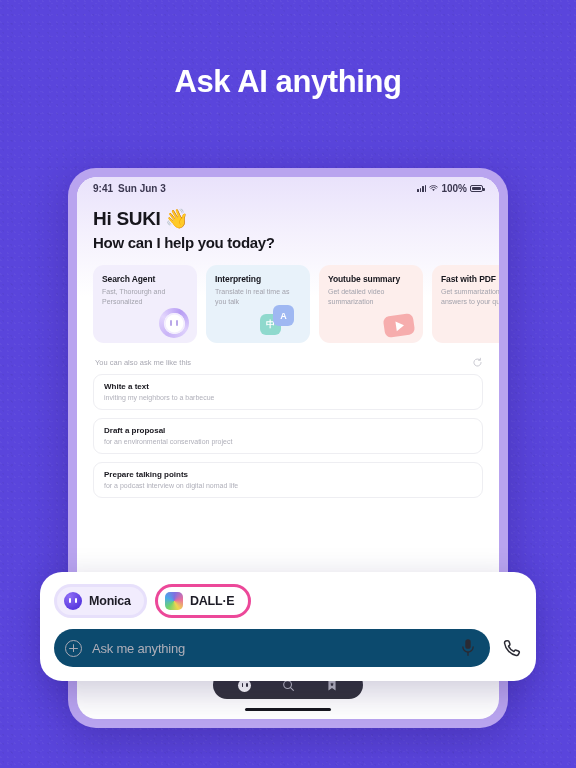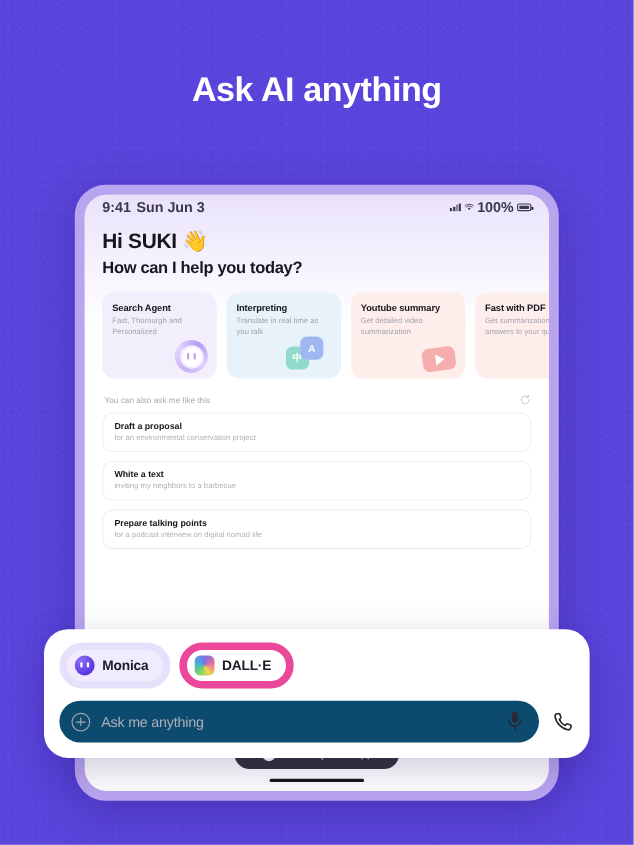--- a/index.html
+++ b/index.html
@@ -59,21 +59,21 @@
     background: linear-gradient(180deg,#e9e2fb 0%, #f4f0fd 45%, #ffffff 100%);
     pointer-events: none;
   }
 
   
   .statusbar {
     position: relative;
     height: 20px;
     display: flex; align-items: center; justify-content: space-between;
     padding: 2px 16px 0 16px;
-    font-size: 13px;
+    font-size: 10px;
     color: #3b3750;
     font-weight: 600;
   }
   .sb-left { display:flex; align-items:center; gap:5px; }
   .sb-right { display:flex; align-items:center; gap:3px; }
   .sig { display:flex; align-items:flex-end; gap:1px; height:7px; }
   .sig i { display:block; width:1.6px; background:#3b3750; border-radius:.5px; }
   .sig i:nth-child(1){height:2.5px}.sig i:nth-child(2){height:4px}
   .sig i:nth-child(3){height:5.5px}.sig i:nth-child(4){height:7px}
   .batt { width:13px; height:7px; border:1px solid #3b3750; border-radius:2px; position:relative; padding:1px; }
@@ -191,21 +191,21 @@
     position:absolute;
     left:40px; top:572px; width:496px;
     background:#fff; border-radius:22px;
     box-shadow: 0 10px 34px rgba(25,8,80,.22);
     padding: 12px 14px 14px 14px;
     z-index: 5;
   }
   .chips { display:flex; gap:8px; align-items:center; }
   .chip {
     display:flex; align-items:center; gap:7px;
-    border:7px solid #ec4899; border-radius:999px;
+    border:3px solid #ec4899; border-radius:999px;
     padding: 5px 13px 5px 7px; cursor:pointer;
     font-size:12.5px; font-weight:700; color:#1d1c26; letter-spacing:-.2px;
   }
   .chip.active { background:#f1ecfd; border-color:#e7e0fb; }
   .chip-monica-ic { width:18px; height:18px; border-radius:50%;
     background: radial-gradient(circle at 30% 25%, #8f6ef5, #5a3ae0 70%);
     position:relative; display:block; }
   .chip-monica-ic i { position:absolute; top:6px; width:2.4px; height:5px; background:#fff; border-radius:1.3px; }
   .chip-monica-ic i:nth-child(1){left:4.6px}.chip-monica-ic i:nth-child(2){right:4.6px}
   .chip-dalle-ic { width:18px; height:18px; border-radius:5px;
@@ -304,26 +304,26 @@
     <div class="suggest-head">
       <div class="suggest-label">You can also ask me like this</div>
       <svg class="refresh-icon" viewBox="0 0 20 20">
         <path d="M16.5 10a6.5 6.5 0 1 1-1.9-4.6" stroke="#c3c3cc" stroke-width="1.6" fill="none" stroke-linecap="round"></path>
         <path d="M15.2 2.2v3.6h-3.6" stroke="#c3c3cc" stroke-width="1.6" fill="none" stroke-linecap="round" stroke-linejoin="round"></path>
       </svg>
     </div>
 
     <div class="suggest-list">
       <div class="suggest">
+        <div class="s-title">White a text</div>
+        <div class="s-sub">inviting my neighbors to a barbecue</div>
+      </div>
+      <div class="suggest">
         <div class="s-title">Draft a proposal</div>
         <div class="s-sub">for an environmental conservation project</div>
-      </div>
-      <div class="suggest">
-        <div class="s-title">White a text</div>
-        <div class="s-sub">inviting my neighbors to a barbecue</div>
       </div>
       <div class="suggest">
         <div class="s-title">Prepare talking points</div>
         <div class="s-sub">for a podcast interview on digital nomad life</div>
       </div>
     </div>
 
     <div class="navwrap">
       <div class="navpill">
         <div class="nav-ic">

